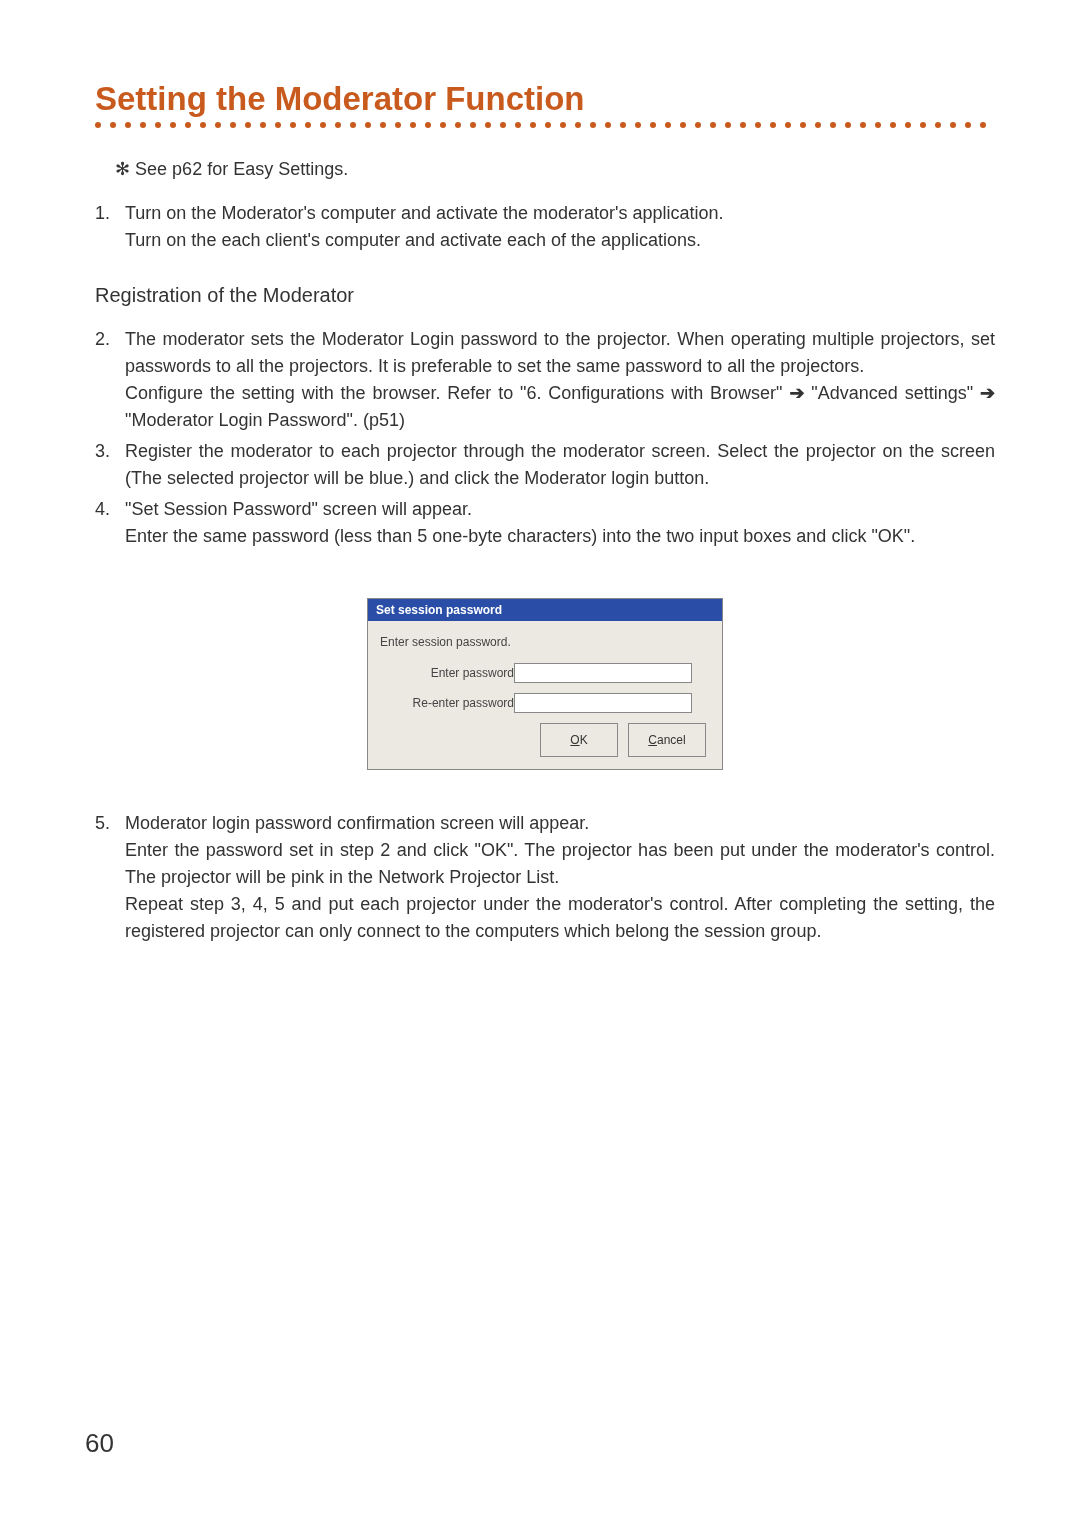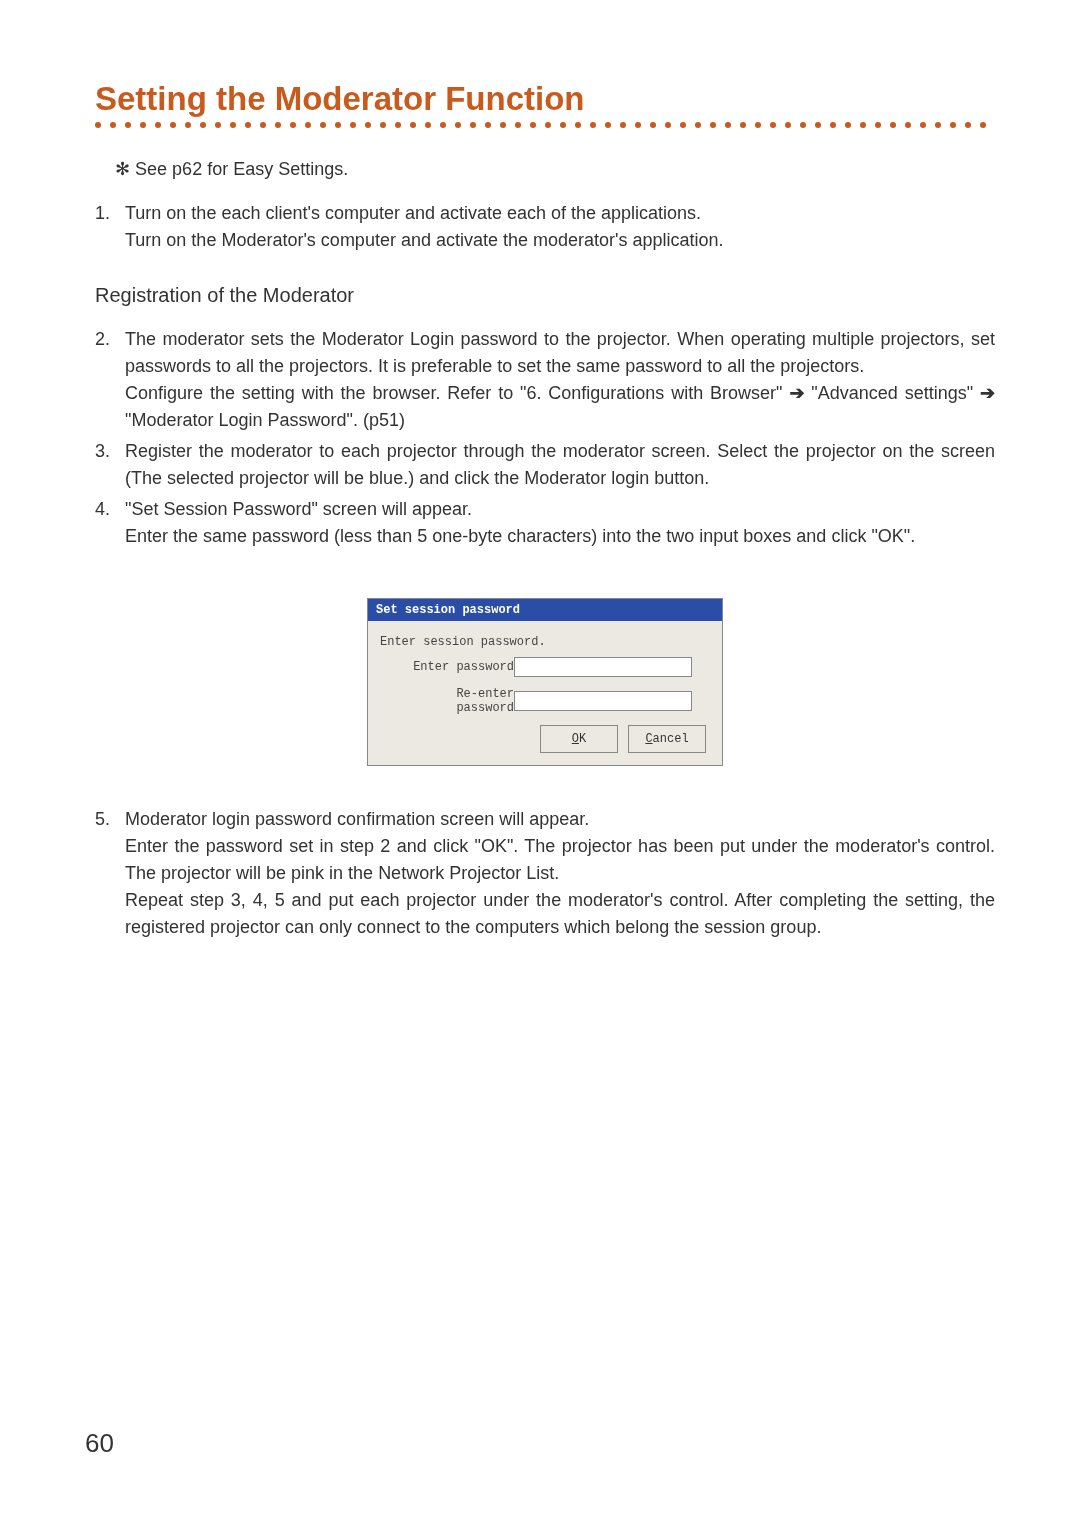--- a/index.html
+++ b/index.html
@@ -73,36 +73,36 @@
     margin-bottom: 16px;
   }
   .arrow {
     font-weight: bold;
   }
   .dialog-img {
     width: 356px;
     margin: 48px auto 40px auto;
     border: 1px solid #888;
     background: #ece9e2;
-    font-family: Liberation Mono, monospace;
+    font-family: Liberation Sans, sans-serif;
   }
   .dialog-title {
     background: #2a4ea8;
     color: #fff;
     font-size: 12px;
     font-weight: bold;
     padding: 4px 8px;
   }
   .dialog-body {
     padding: 14px 12px 12px 12px;
   }
   .dialog-label {
     font-size: 12px;
     color: #444;
-    margin-bottom: 8px;
+    margin-bottom: 14px;
   }
   .dialog-row {
     display: flex;
     align-items: center;
     margin-bottom: 10px;
     padding-left: 14px;
   }
   .dialog-row-label {
     font-size: 12px;
     color: #444;
@@ -117,21 +117,21 @@
   }
   .dialog-buttons {
     display: flex;
     justify-content: flex-end;
     gap: 10px;
     margin-top: 6px;
     padding-right: 4px;
   }
   .dialog-btn {
     width: 78px;
-    height: 28px;
+    height: 34px;
     font-size: 12px;
     color: #333;
     background: #ece9e2;
     border: 1px solid #888;
     display: flex;
     align-items: center;
     justify-content: center;
   }
   .dialog-btn .u { text-decoration: underline; }
   .page-number {
@@ -212,22 +212,22 @@
       <div class="dot"></div>
 
   </div>
 
   <div class="note">✻ See p62 for Easy Settings.</div>
 
   <div class="step-list">
     <div class="step-item">
       <div class="step-num">1.</div>
       <div class="step-body">
+        <div>Turn on the Moderator's computer and activate the moderator's application.</div>
         <div>Turn on the each client's computer and activate each of the applications.</div>
-        <div>Turn on the Moderator's computer and activate the moderator's application.</div>
       </div>
     </div>
 
     <div class="sub-heading">Registration of the Moderator</div>
 
     <div class="step-item">
       <div class="step-num">2.</div>
       <div class="step-body">
         <div class="justify">The moderator sets the Moderator Login password to the projector.  When operating multiple projectors, set passwords to all the projectors.  It is preferable to set the same password to all the projectors.</div>
         <div class="justify">

